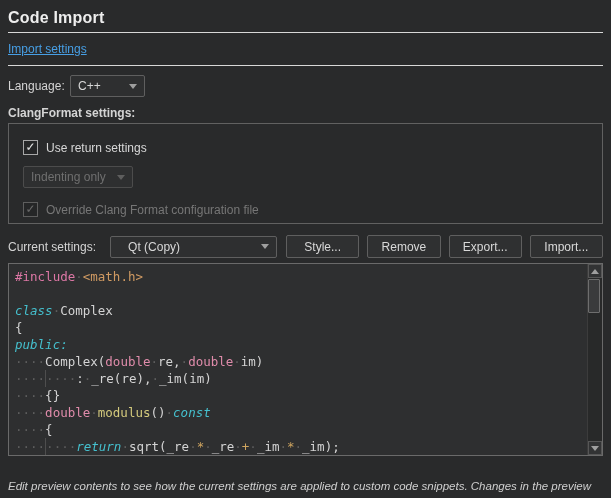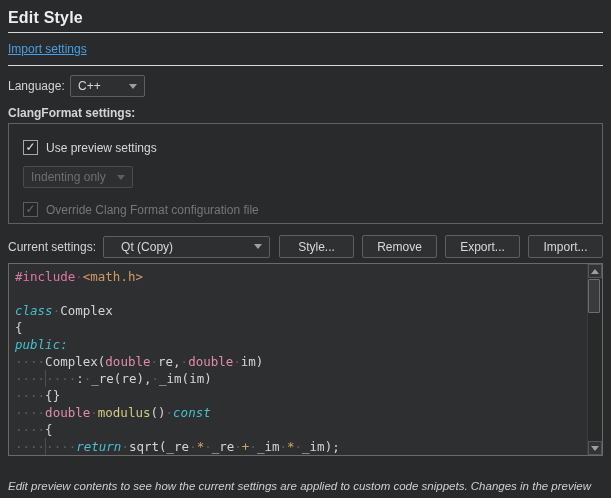--- a/index.html
+++ b/index.html
@@ -55,21 +55,21 @@
   .cb-label{font-size:12px;margin-left:8px;}
   .mode-combo{width:94px;margin-top:11px;color:#6f6f6f;}
   .disabled-combo{border-color:#4c4c4c;}
   .disabled-combo .arrow{border-top-color:#5e5e5e;}
   .cb-row.disabled{margin-top:14px;}
   .cb-row.disabled .cb{border-color:#5e5e5e;}
   .cb-row.disabled .cb .check{color:#6a6a6a;}
   .cb-row.disabled .cb-label{color:#767676;}
 
   .cur-row{margin-top:11px;height:23px;}
-  .cur-row .lbl{flex:none;margin-right:7px;}
+  .cur-row .lbl{flex:none;margin-right:14px;}
   .cur-combo{width:141px;flex:none;margin-right:1px;padding-left:17px;}
   .btn{
     flex:1;margin-left:8px;height:23px;
     background:#2f3031;border:1px solid #5f5f5f;border-radius:2px;
     color:#d8d8d8;font-size:12px;font-family:"Liberation Sans",sans-serif;
     padding:0;cursor:default;
   }
 
   .editor{
     margin-top:5px;height:193px;border:1px solid #6a6a6a;background:#2e2f30;
@@ -105,42 +105,42 @@
   .footer{
     margin-top:22px;font-size:11.5px;font-style:italic;color:#cfcfcf;
     line-height:16px;max-width:597px;
   }
 </style>
 </head>
 <body>
 
 <div class="page">
 
-  <h1>Edit Style</h1>
+  <h1>Code Import</h1>
   <div class="hr"></div>
 
   <a class="link">Import settings</a>
   <div class="hr2"></div>
 
   <div class="row lang-row">
     <span class="lbl">Language:</span>
     <div class="combo lang-combo">
       <span>C++</span>
       <span class="arrow"></span>
     </div>
   </div>
 
   <div class="lbl section-lbl">ClangFormat settings:</div>
 
   <div class="groupbox">
     <div class="cb-row">
       <span class="cb">
           <span class="check">✓</span>
         </span>
-      <span class="cb-label">Use preview settings</span>
+      <span class="cb-label">Use return settings</span>
     </div>
     <div class="combo mode-combo disabled-combo">
       <span>Indenting only</span>
       <span class="arrow"></span>
     </div>
     <div class="cb-row disabled">
       <span class="cb">
           <span class="check">✓</span>
         </span>
       <span class="cb-label">Override Clang Format configuration file</span>

